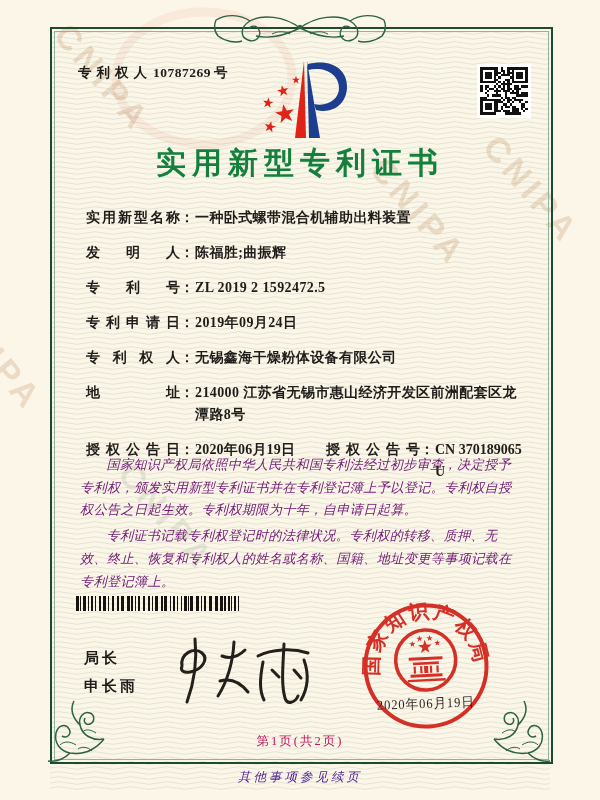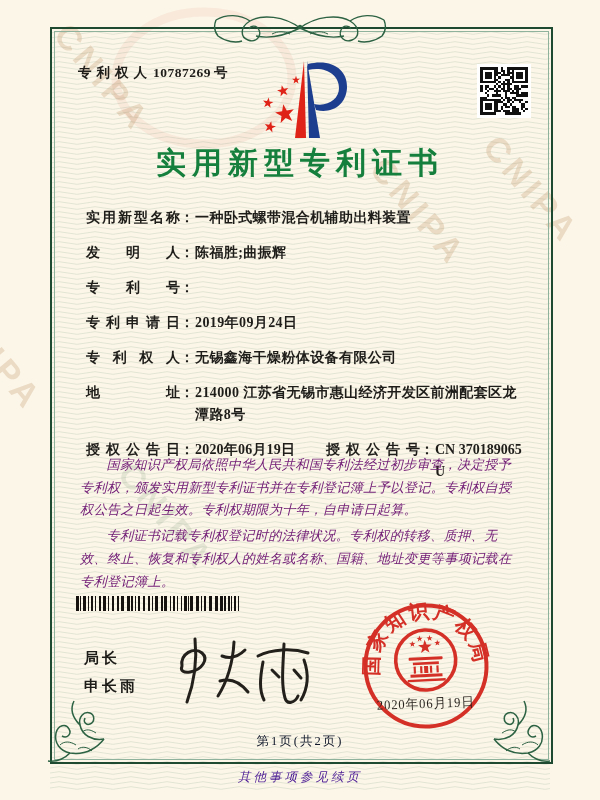--- a/index.html
+++ b/index.html
@@ -47,21 +47,21 @@
   .grant .flabel2{width:94px;flex:none;text-align:justify;text-align-last:justify;margin-left:13px;}
   .paras{position:absolute;left:80px;top:454px;width:442px;
     font-size:13.2px;line-height:1.72;font-style:italic;color:#701a75;}
   .paras p{margin:0 0 3px 0;text-indent:2em;letter-spacing:.3px;}
   .barcode{position:absolute;left:76px;top:596px;}
   .director{position:absolute;left:84px;top:644px;font-size:15px;font-weight:700;
     letter-spacing:3px;line-height:28px;}
   .signature{position:absolute;left:160px;top:632px;}
   .seal{position:absolute;left:352px;top:594px;opacity:.95;}
   .page-num{position:absolute;left:0;right:0;top:733px;text-align:center;
-    font-size:12.5px;letter-spacing:2px;color:#0f172a;}
+    font-size:12.5px;letter-spacing:2px;color:#be185d;}
   .cont-note{position:absolute;left:0;right:0;top:769px;text-align:center;
     font-size:12.5px;font-style:italic;letter-spacing:3px;color:#4c1d95;}
 </style>
 </head>
 <body>
 
 <div class="page">
 
   <svg class="waves" id="waves" width="500" height="768" viewBox="0 0 500 768">
       <g fill="none" stroke="#b3c6ae" stroke-width="0.65" opacity="0.55">
@@ -455,20 +455,21 @@
         <span class="fvalue">一种卧式螺带混合机辅助出料装置</span>
       </div>
       <div class="frow">
         <span class="flabel">发明人</span>
         <span class="fcolon">：</span>
         <span class="fvalue">陈福胜;曲振辉</span>
       </div>
       <div class="frow">
         <span class="flabel">专利号</span>
         <span class="fcolon">：</span>
+        <span class="fvalue">ZL 2019 2 1592472.5</span>
       </div>
       <div class="frow">
         <span class="flabel">专利申请日</span>
         <span class="fcolon">：</span>
         <span class="fvalue">2019年09月24日</span>
       </div>
       <div class="frow">
         <span class="flabel">专利权人</span>
         <span class="fcolon">：</span>
         <span class="fvalue">无锡鑫海干燥粉体设备有限公司</span>

